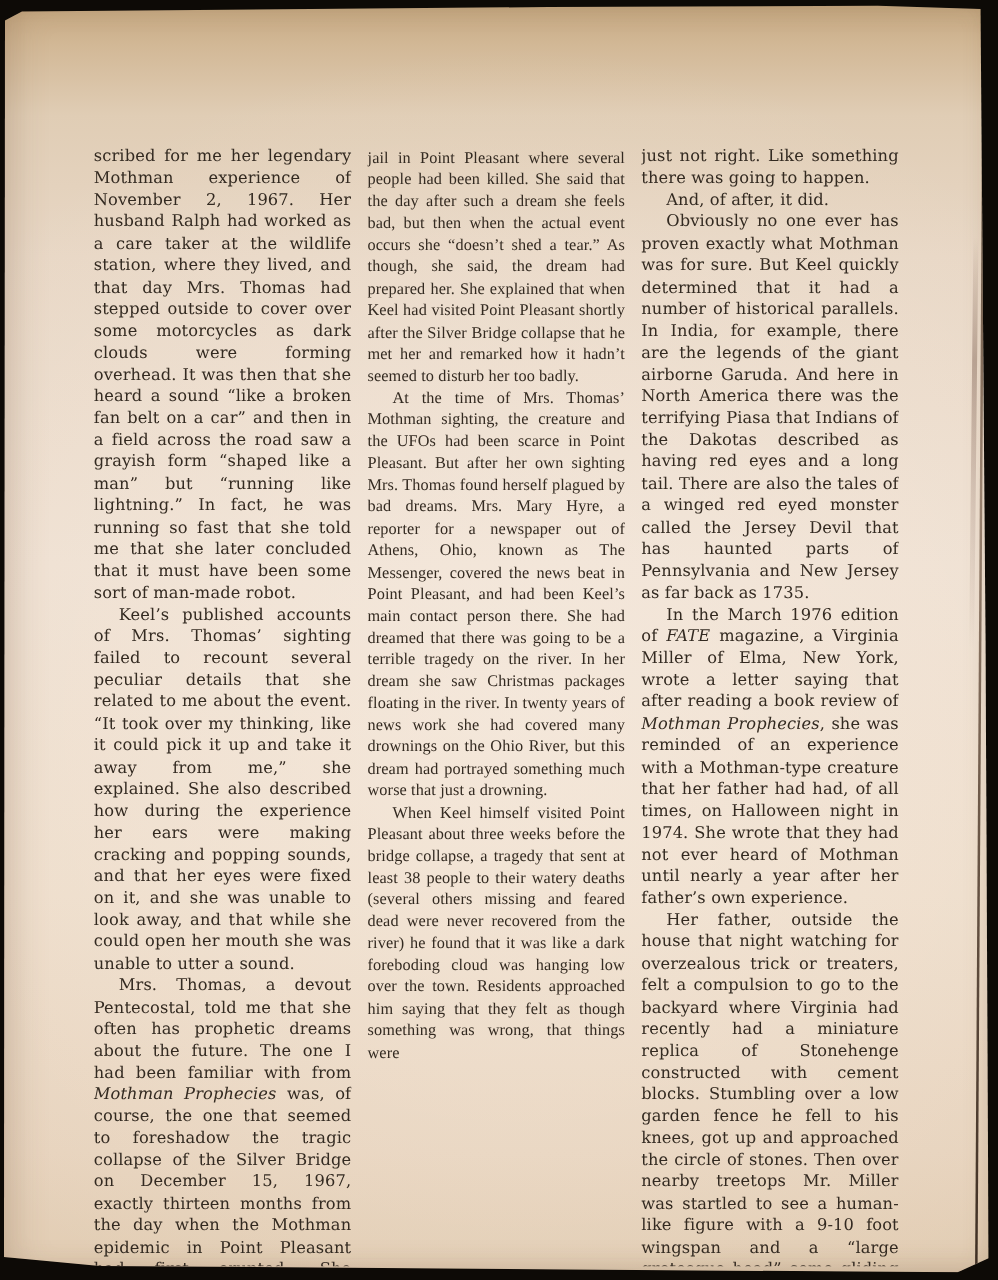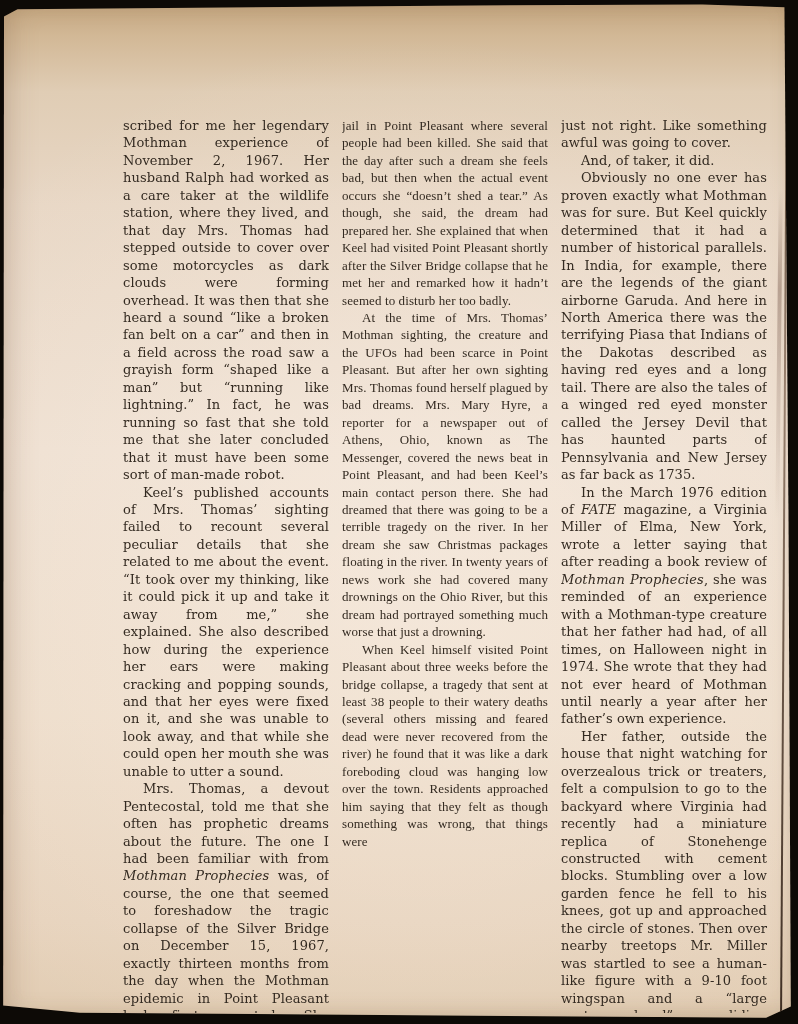--- a/index.html
+++ b/index.html
@@ -33,21 +33,21 @@
     transform:rotate(0.35deg);
   }
   .edge-smudge{
     position:absolute;right:17px;top:190px;height:330px;width:4px;
     background:linear-gradient(180deg, rgba(90,60,45,0) 0%, rgba(96,62,48,0.35) 30%,
       rgba(96,62,48,0.18) 60%, rgba(96,62,48,0) 100%);
     transform:rotate(0.6deg);border-radius:2px;
   }
   .columns{
     position:absolute;left:75px;top:117px;
-    display:flex;gap:13px;margin-left:48px;
+    display:flex;gap:13px;
   }
   .col{
     width:206px;height:896px;overflow:hidden;
     color:#332a21;
     font-size:13px;line-height:17.45px;
     text-align:justify;
     letter-spacing:0.1px;
   }
   .col p{margin:0;}
   .col p.indent{text-indent:20px;}
@@ -70,21 +70,21 @@
           <p>scribed for me her legendary Mothman experience of November 2, 1967. Her husband Ralph had worked as a care taker at the wildlife station, where they lived, and that day Mrs. Thomas had stepped outside to cover over some motorcycles as dark clouds were forming overhead. It was then that she heard a sound “like a broken fan belt on a car” and then in a field across the road saw a grayish form “shaped like a man” but “running like lightning.” In fact, he was running so fast that she told me that she later concluded that it must have been some sort of man-made robot.</p>
           <p class="indent"><span class="pencil">Keel’s published accounts of Mrs. Thomas’ sighting failed to recount several peculiar details that she related to me about the event. “It took over my thinking, like it could pick it up and take it away from me,” she</span> explained. She also described how during the experience <span class="pencil">her ears were making cracking and popping sounds, and that her</span> eyes were fixed on it, and she was unable to look away, and that while she could open her mouth she was unable to utter a sound.</p>
           <p class="indent">Mrs. Thomas, a devout Pentecostal, told me that she often has prophetic dreams about the future. The one I had been familiar with from <em>Mothman Prophecies</em> was, of course, the one that seemed to foreshadow the tragic collapse of the Silver Bridge on December 15, 1967, exactly thirteen months from the day when the Mothman epidemic in Point Pleasant had first erupted. She described to me how she had once foreseen an explosion at a</p>
         </div>
         <div class="col" style="color: rgb(51, 42, 33); font-family: Liberation Serif, serif;">
           <p>jail in Point Pleasant where several people had been killed. She said that the day after such a dream she feels bad, but then when the actual event occurs she “doesn’t shed a tear.” As though, she said, the dream had prepared her.  She explained that when Keel had visited Point Pleasant shortly after the Silver Bridge collapse that he met her and remarked how it hadn’t seemed to disturb her too badly.</p>
           <p class="indent">At the time of Mrs. Thomas’ Mothman sighting, the creature and the UFOs had been scarce in Point Pleasant.  But after her own sighting Mrs. Thomas found herself plagued by bad dreams.  Mrs. Mary Hyre, a reporter for a newspaper out of Athens, Ohio, known as The Messenger, covered the news beat in Point Pleasant, and had been Keel’s main contact person there.  She had dreamed that there was going to be a terrible tragedy on the river. In her dream she saw Christmas packages floating in the river. In twenty years of news work she had covered many drownings on the Ohio River, but this dream had portrayed something much worse that just a drowning.</p>
           <p class="indent">When Keel himself visited Point Pleasant about three weeks before the bridge collapse, a tragedy that sent at least 38 people to their watery deaths (several others missing and feared dead were never recovered from the river) he found that it was like a dark foreboding cloud was hanging low over the town.  Residents approached him saying that they felt as though something was wrong, that things were</p>
         </div>
         <div class="col" style="color: rgb(51, 42, 33);">
-          <p>just not right.  Like something awful was going to cover.</p>
-          <p class="indent">And, of taker, it did.</p>
+          <p>just not right.  Like something there was going to happen.</p>
+          <p class="indent">And, of after, it did.</p>
           <p class="indent">Obviously no one ever has proven exactly what Mothman was for sure. But Keel quickly determined that it had a number of historical parallels.  In India, for example, there are the legends of the giant airborne Garuda.  And here in North America there was the terrifying Piasa that Indians of the Dakotas described as having red eyes and a long tail. There are also the tales of a winged red eyed monster called the Jersey Devil that has haunted parts of Pennsylvania and New Jersey as far back as 1735.</p>
           <p class="indent">In the March 1976 edition of <em>FATE</em> magazine, a Virginia Miller of Elma, New York, wrote a letter saying that after reading a book review of <em>Mothman Prophecies</em>, she was reminded of an experience with a Mothman-type creature that her father had had, of all times, on Halloween night in 1974. She wrote that they had not ever heard of Mothman until nearly a year after her father’s own experience.</p>
           <p class="indent">Her father, outside the house that night watching for overzealous trick or treaters, felt a compulsion to go to the backyard where Virginia had recently had a miniature replica of Stonehenge constructed with cement blocks.  Stumbling over a low garden fence he fell to his knees, got up and approached the circle of stones.  Then over nearby treetops Mr. Miller was startled to see a human-like figure with a 9-10 foot wingspan and a “large grotesque head” come gliding down to-</p>
         </div>
       </div>
   </div>
 </div>
 
 </body></html>

